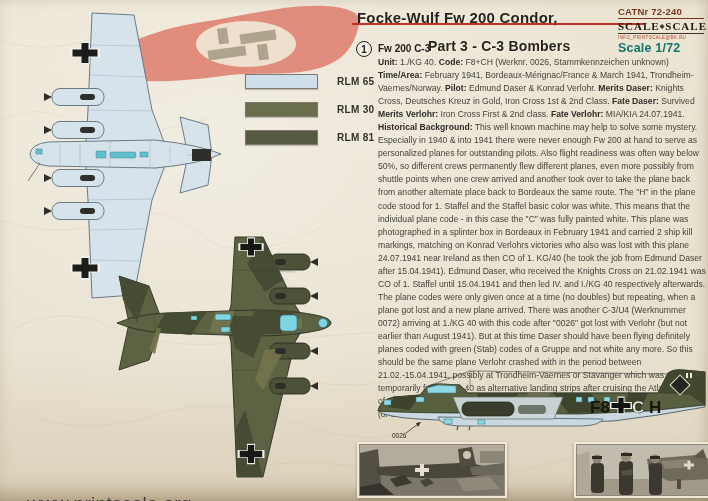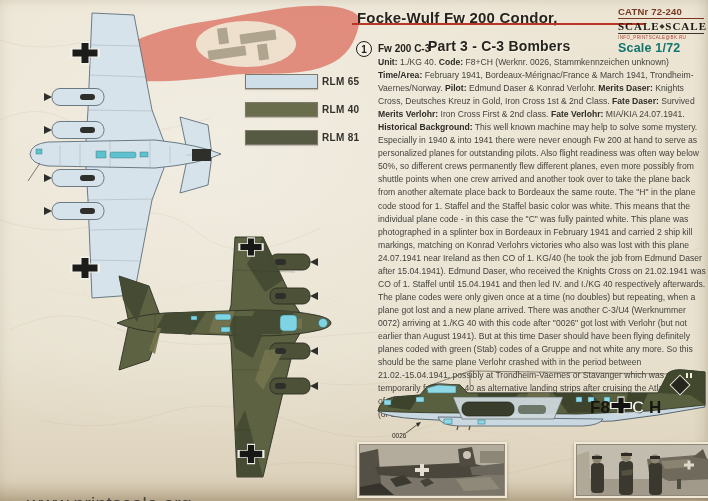--- a/index.html
+++ b/index.html
@@ -31,21 +31,21 @@
   
   .circnum{left:356px;top:41px;width:14px;height:14px;border:1.6px solid #23201b;border-radius:50%;
            font-size:10px;font-weight:700;color:#23201b;display:flex;align-items:center;justify-content:center;background:rgba(255,255,255,.25);}
   .schemetitle{left:378px;top:43px;font-size:10px;font-weight:700;color:#23211c;text-align:right;}
   .desc{left:378px;top:56px;width:328px;font-size:8.6px;line-height:13.05px;color:#44423c;text-align:left;}
   .desc b{color:#2e2c27;}
 
   
   .swatch{width:71px;height:13px;border:1px solid #7d7a6c;box-shadow:0 1px 1px rgba(90,80,60,.3);}
   .swlabel{font-size:10px;font-weight:700;color:#33312b;letter-spacing:.3px;}
-  .swrow{position:absolute;left:245px;display:flex;align-items:center;gap:4px;}
+  .swrow{position:absolute;left:245px;display:flex;align-items:center;gap:19px;}
 
   .site{left:27px;top:493px;font-size:19px;color:#45413a;letter-spacing:.3px;}
 
   
   .photo{position:absolute;top:442px;background:#f0e8d5;padding:3px;box-shadow:0 1px 3px rgba(90,75,50,.4);}
   .photo .inner{outline:1px solid #8f887a;}
 </style>
 </head>
 <body>
 
@@ -198,21 +198,21 @@
   </g>
   <circle cx="228" cy="93" r="4.5" fill="#7fd4e4" stroke="#2e6b75" stroke-width="0.5"></circle>
 </svg>
 
 <div class="swrow" style="top:74px">
   <div class="swatch" style="background-color: rgb(207, 223, 233);"></div>
   <div class="swlabel">RLM 65</div>
 </div>
 <div class="swrow" style="top:102px">
   <div class="swatch" style="background-color: rgb(106, 109, 76);"></div>
-  <div class="swlabel">RLM 40</div>
+  <div class="swlabel">RLM 30</div>
 </div>
 <div class="swrow" style="top:130px">
   <div class="swatch" style="background-color: rgb(86, 90, 66);"></div>
   <div class="swlabel">RLM 81</div>
 </div>
 
 <div class="abs title1">Focke-Wulf Fw 200 Condor,</div>
 <div class="abs redline"></div>
 <div class="abs title2">Part 3 - C-3 Bombers</div>
 

